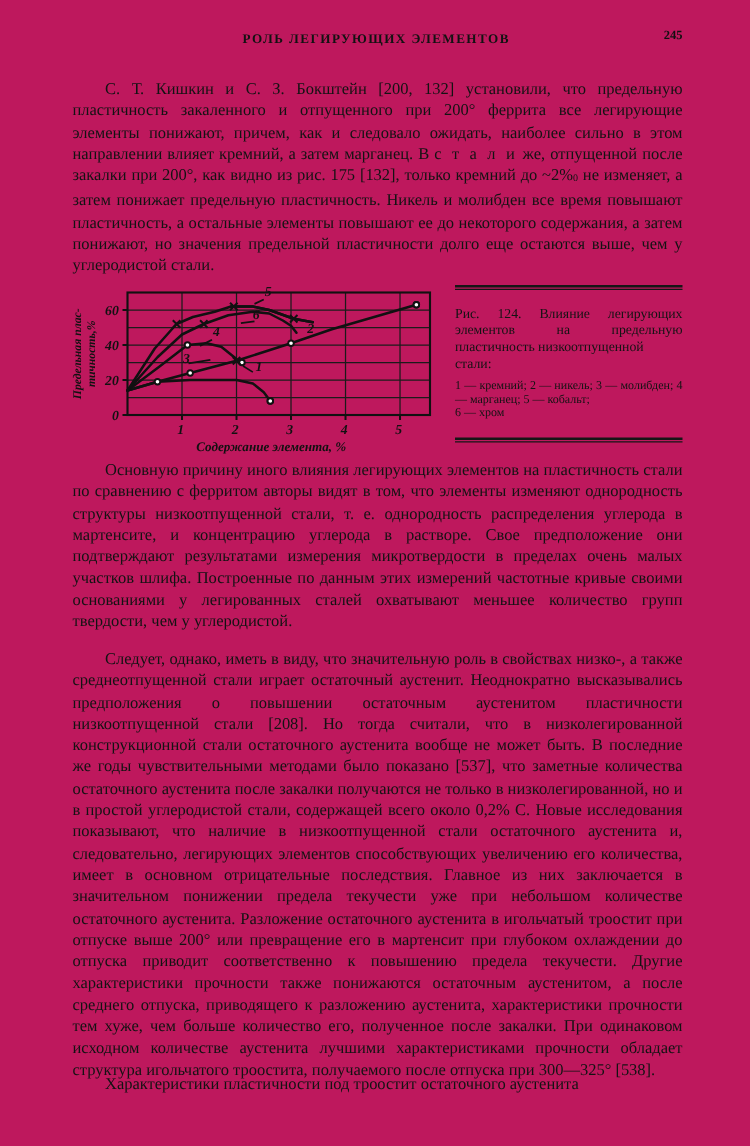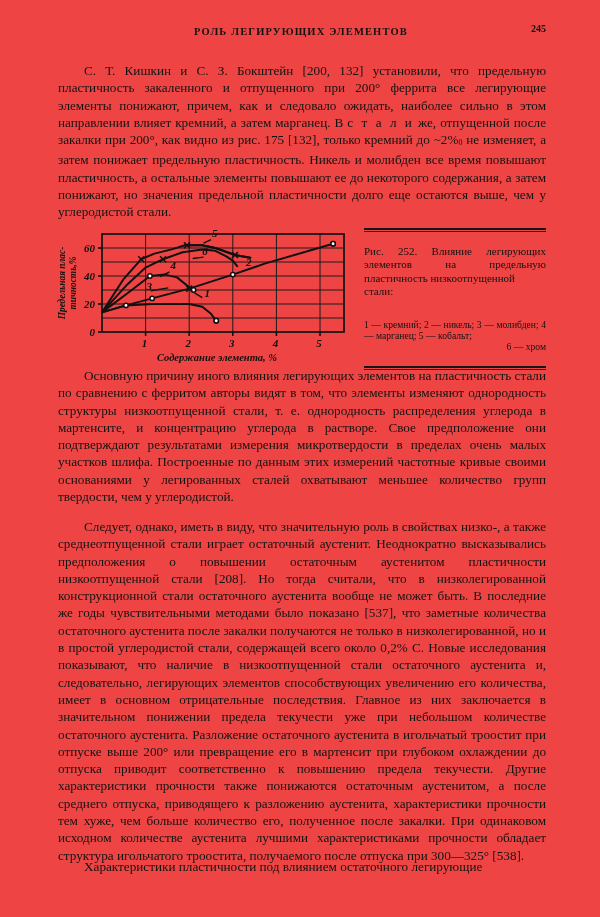--- a/index.html
+++ b/index.html
@@ -13,21 +13,21 @@
     position: relative;
     font-family: "Liberation Serif", "DejaVu Serif", serif;
     color: #141414;
     overflow: hidden;
   }
   .page {
     position: absolute;
     inset: 0;
     width: 600px;
     height: 917px;
-    background: #ef4444;
+    background: #be185d;
   }
 
   
   .running-head {
     position: absolute;
     top: 26px;
     left: 58px;
     width: 486px;
     height: 16px;
   }
@@ -128,29 +128,29 @@
     font-size: 11px;
     line-height: 13.4px;
     text-align: justify;
     color: #131313;
   }
   .caption-text .lastline {
     display: block;
     text-align: left;
   }
   .legend-text {
-    margin-top: 20px;
+    margin-top: 4px;
     font-size: 9.6px;
     line-height: 11.4px;
     text-align: justify;
     color: #131313;
   }
   .legend-text .lastline {
     display: block;
-    text-align: right;
+    text-align: left;
   }
   .rule-bottom-wrap {
     margin-top: 13px;
   }
 </style>
 </head>
 <body>
 
 <div class="page">
 
@@ -259,21 +259,21 @@
             <line x1="159.009009009009" y1="11.600000000000009" x2="151.59639639639641" y2="15.099999999999994" stroke="#111" stroke-width="1.4"></line>
           </g>
         </svg>
     </div>
   </div>
 
   <div class="caption-col">
     <div class="rule-double"></div>
 
     <div class="caption-text">
-      <span>Рис. 252. Влияние легирующих элементов на предельную пластичность низкоотпущенной</span>
+      <span>Рис. 124. Влияние легирующих элементов на предельную пластичность низкоотпущенной</span>
       <span class="lastline">стали:</span>
     </div>
 
     <div class="legend-text">
       <span>1 — кремний;  2 — никель;  3 — молибден; 4 — марганец; 5 — кобальт;</span>
       <span class="lastline">6 — хром</span>
     </div>
 
     <div class="rule-bottom-wrap">
       <div class="rule-double"></div>
@@ -282,16 +282,16 @@
 
   <div class="col" id="para-2">
     <p>Основную причину иного влияния легирующих элементов на пластичность стали по сравнению с ферритом авторы видят в том, что элементы изменяют однородность структуры низкоотпущенной стали, т. е. однородность распределения углерода в мартенсите, и концентрацию углерода в растворе. Свое предположение они подтверждают результатами измерения микротвердости в пределах очень малых участков шлифа. Построенные по данным этих измерений частотные кривые своими основаниями у легированных сталей охватывают меньшее количество групп твердости, чем у углеродистой.</p>
   </div>
 
   <div class="col" id="para-3">
     <p>Следует, однако, иметь в виду, что значительную роль в свойствах низко-, а также среднеотпущенной стали играет остаточный аустенит. Неоднократно высказывались предположения о повышении остаточным аустенитом пластичности низкоотпущенной стали [208]. Но тогда считали, что в низколегированной конструкционной стали остаточного аустенита вообще не может быть. В последние же годы чувствительными методами было показано [537], что заметные количества остаточного аустенита после закалки получаются не только в низколегированной, но и в простой углеродистой стали, содержащей всего около 0,2% С. Новые исследования показывают, что наличие в низкоотпущенной стали остаточного аустенита и, следовательно, легирующих элементов способствующих увеличению его количества, имеет в основном отрицательные последствия. Главное из них заключается в значительном понижении предела текучести уже при небольшом количестве остаточного аустенита. Разложение остаточного аустенита в игольчатый троостит при отпуске выше 200° или превращение его в мартенсит при глубоком охлаждении до отпуска приводит соответственно к повышению предела текучести. Другие характеристики прочности также понижаются остаточным аустенитом, а после среднего отпуска, приводящего к разложению аустенита, характеристики прочности тем хуже, чем больше количество его, полученное после закалки. При одинаковом исходном количестве аустенита лучшими характеристиками прочности обладает структура игольчатого троостита, получаемого после отпуска при 300—325° [538].</p>
   </div>
 
   <div class="col" id="para-last">
-    <p>Характеристики пластичности под влиянием остаточного легирующие</p>
+    <p>Характеристики пластичности под троостит остаточного аустенита</p>
   </div>
 
 </div>
 
 </body></html>

